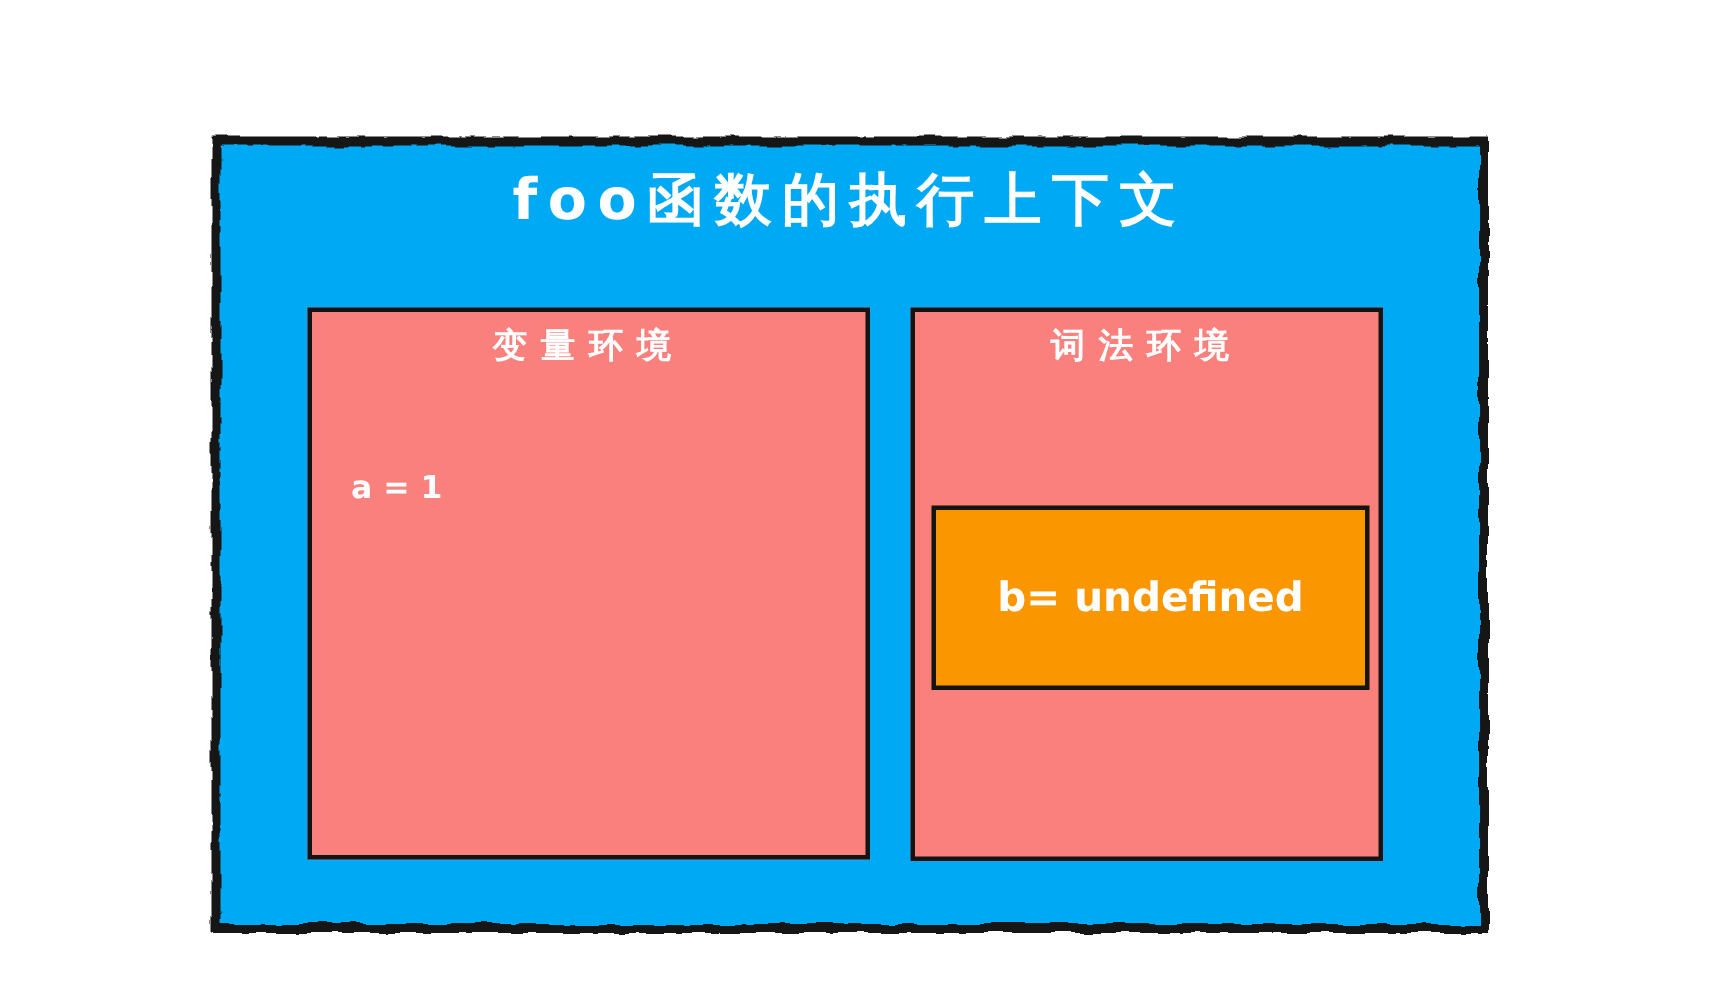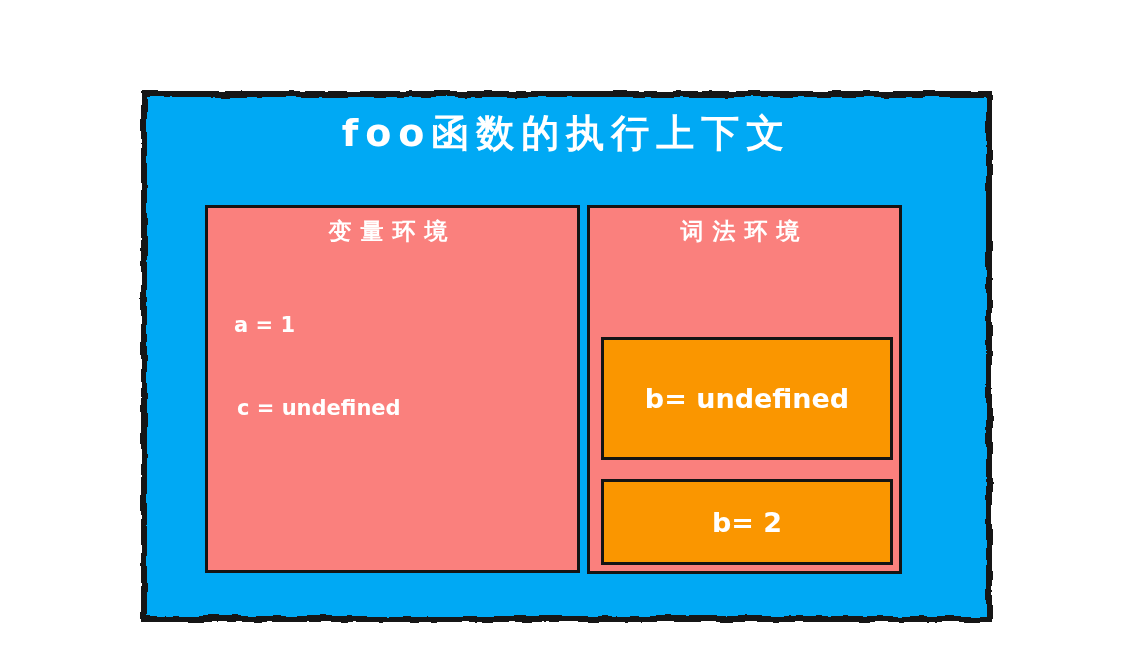--- a/index.html
+++ b/index.html
@@ -40,21 +40,21 @@
     letter-spacing: 7px;
     line-height: 48px;
   }
   
   .env-box {
     position: absolute;
     background: var(--env-box-bg, #FA807D);
     border: 3px solid var(--border-ink, #141414);
   }
   .env-box.variable { left: 62px;  top: 112px; width: 375px; height: 368px; padding-left: 12px; }
-  .env-box.lexical  { left: 444px; top: 112px; width: 315px; height: 369px; }
+  .env-box.lexical  { left: 464px; top: 112px; width: 315px; height: 369px; }
   .env-title {
     position: absolute;
     left: 0; right: 0; top: 8px;
     text-align: center;
     color: var(--text, #ffffff);
     font-size: 23px;
     font-weight: bold;
     letter-spacing: 9px;
     line-height: 30px;
   }
@@ -104,29 +104,25 @@
 <div class="stage">
 
   <div class="context-box">
     <div class="sketch-border"></div>
 
     <div class="context-title">foo函数的执行上下文</div>
 
     <div class="env-box variable">
       <div class="env-title">变量环境</div>
       <div class="var-entry entry-0">a = 1</div>
-      <div class="var-entry entry-1">c = undefined</div>
     </div>
 
     <div class="env-box lexical">
       <div class="env-title">词法环境</div>
 
       <div class="scope-block block-0">
         <div class="scope-line">b= undefined</div>
       </div>
 
-      <div class="scope-block block-1">
-        <div class="scope-line">b= 2</div>
-      </div>
     </div>
 
   </div>
 </div>
 
 </body></html>

